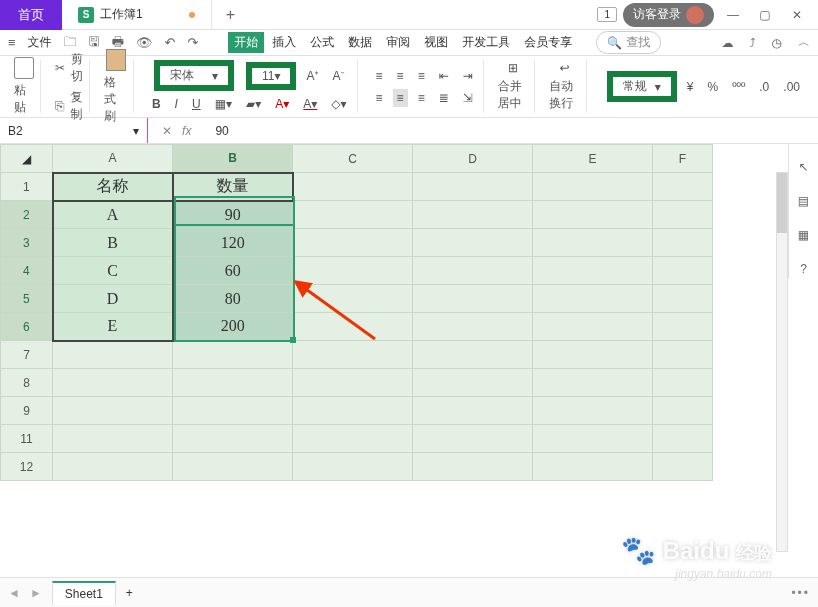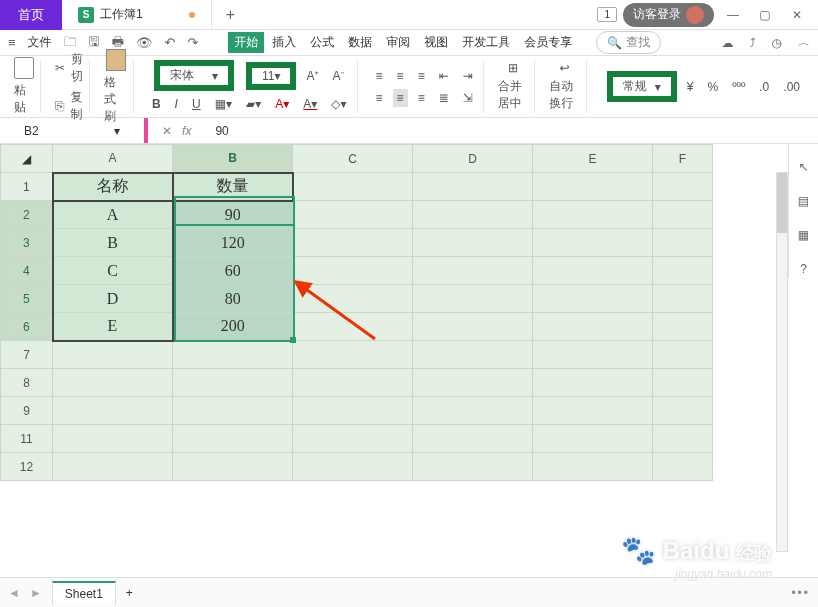--- a/index.html
+++ b/index.html
@@ -97,21 +97,21 @@
     .brush-icon{width:20px;height:22px;background:#deb887;border:1px solid #888;}
     .font-combo{border:6px solid #15803d;padding:1px 10px;min-width:80px;display:flex;justify-content:space-between;align-items:center;margin-left:6px;}
     .btn-sq{border:1px solid transparent;padding:1px 3px;}
     .num-fmt{display:flex;flex-direction:row;gap:6px;}
 
     
     .formula-bar{
       height:26px; border-bottom:1px solid #e0e0e0;
       display:flex; align-items:center;
     }
-    .name-box{width:148px;border-right:4px solid #ec4899;padding:0 24px;display:flex;align-items:center;justify-content:space-between;height:100%;}
+    .name-box{width:148px;border-right:1px solid #ec4899;padding:0 8px;display:flex;align-items:center;justify-content:space-between;height:100%;}
     .fx-tools{display:flex;gap:10px;padding:0 14px;color:#888;align-items:center;}
     .formula-input{flex:1;padding:0 10px;}
 
     
     .sheet-area{position:relative;height:400px;overflow:hidden;}
     .sheet{border-collapse:collapse;table-layout:fixed;}
     .sheet th,.sheet td{
       border:1px solid #c8d8c8;
       background:#e4f0e4;
       font-weight:normal;

